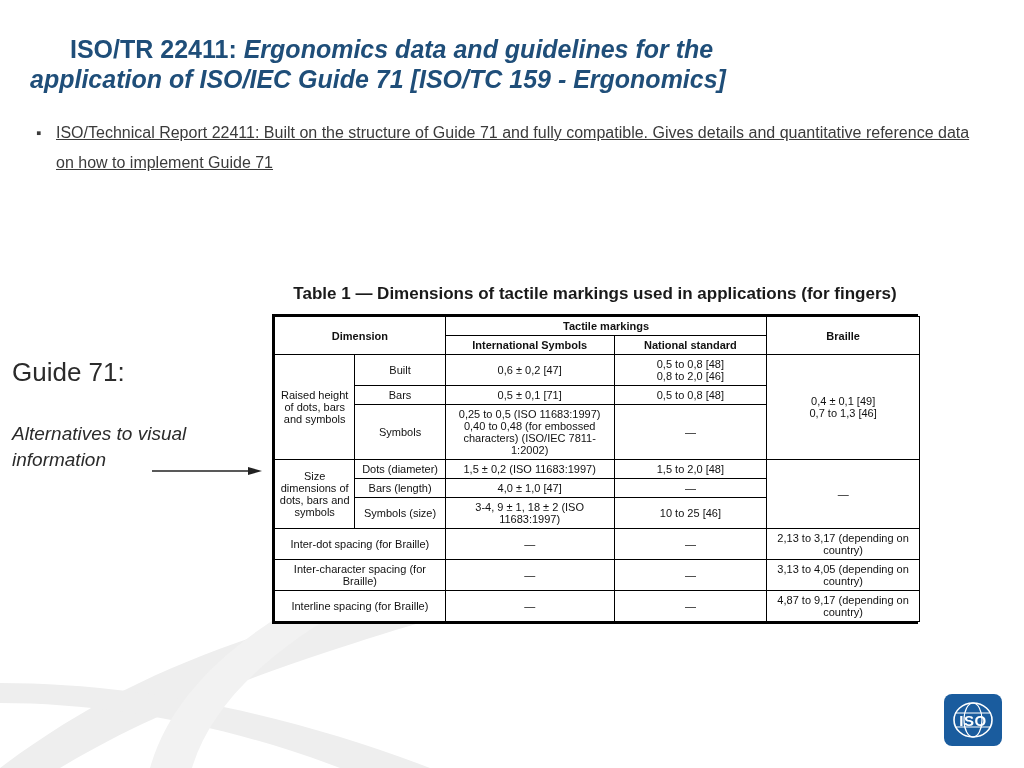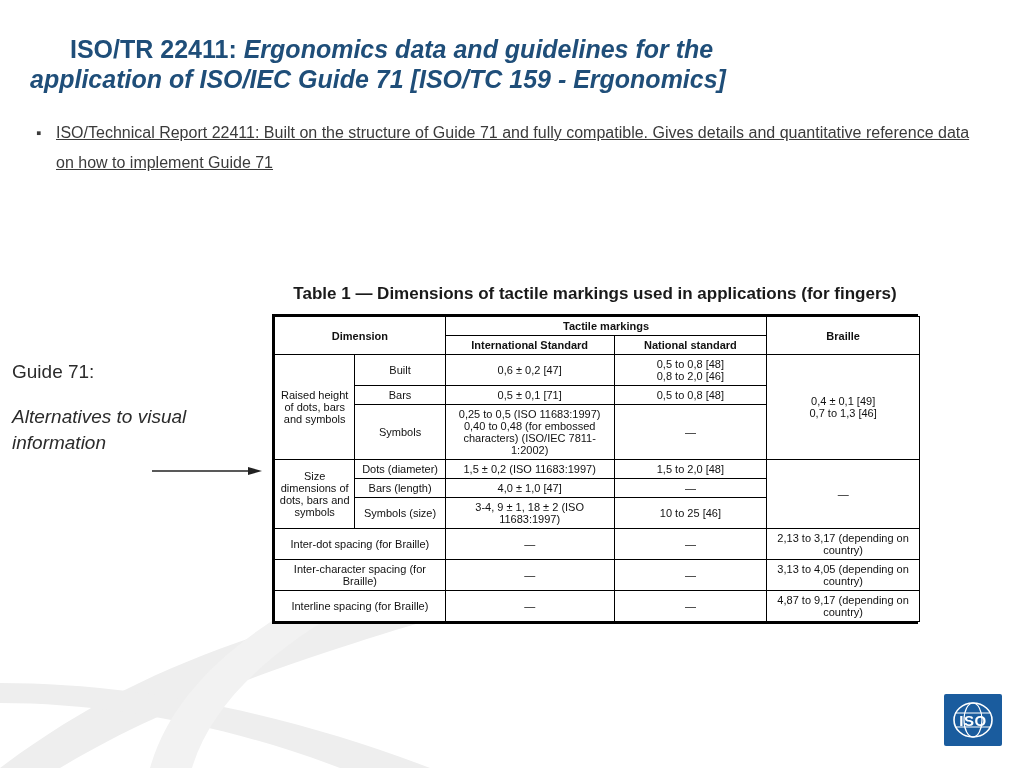--- a/index.html
+++ b/index.html
@@ -76,23 +76,23 @@
 
   
   .side-caption {
     position: absolute;
     left: 12px;
     top: 360px;
     width: 180px;
     color: #2b2b2b;
   }
   .side-caption .guide-label {
-    font-size: 19px;
+    font-size: 26px;
     line-height: 24px;
-    margin-bottom: 20px;
+    margin-bottom: 37px;
   }
   .side-caption .alt-label {
     font-size: 19px;
     line-height: 26px;
     font-style: italic;
   }
 
   .arrow {
     position: absolute;
     left: 152px;
@@ -159,21 +159,21 @@
     position: absolute;
     left: 944px;
     top: 694px;
     width: 58px;
     height: 52px;
     background: #1a5c9e;
     color: #fff;
     display: flex;
     align-items: center;
     justify-content: center;
-    border-radius: 2px;
+    border-radius: 8px;
   }
   .iso-logo .globe {
     width: 44px;
     height: 40px;
     position: relative;
   }
   .iso-logo .iso-text {
     position: absolute;
     left: 0;
     top: 12px;
@@ -228,21 +228,21 @@
         <col style="width:152px">
         <col style="width:152px">
       </colgroup>
       <thead>
         <tr>
           <th colspan="2" rowspan="2">Dimension</th>
           <th colspan="2">Tactile markings</th>
           <th rowspan="2">Braille</th>
         </tr>
         <tr>
-          <th>International Standard</th>
+          <th>International Symbols</th>
           <th>National standard</th>
         </tr>
       </thead>
       <tbody>
         <tr>
           <td class="rowname" rowspan="3" style="white-space:pre-line">Raised height of dots, bars and symbols</td>
           <td class="leftlabel">Built</td>
           <td>0,6 ± 0,2 [47]</td>
           <td style="white-space:pre-line">0,5 to 0,8 [48]
 0,8 to 2,0 [46]</td>

